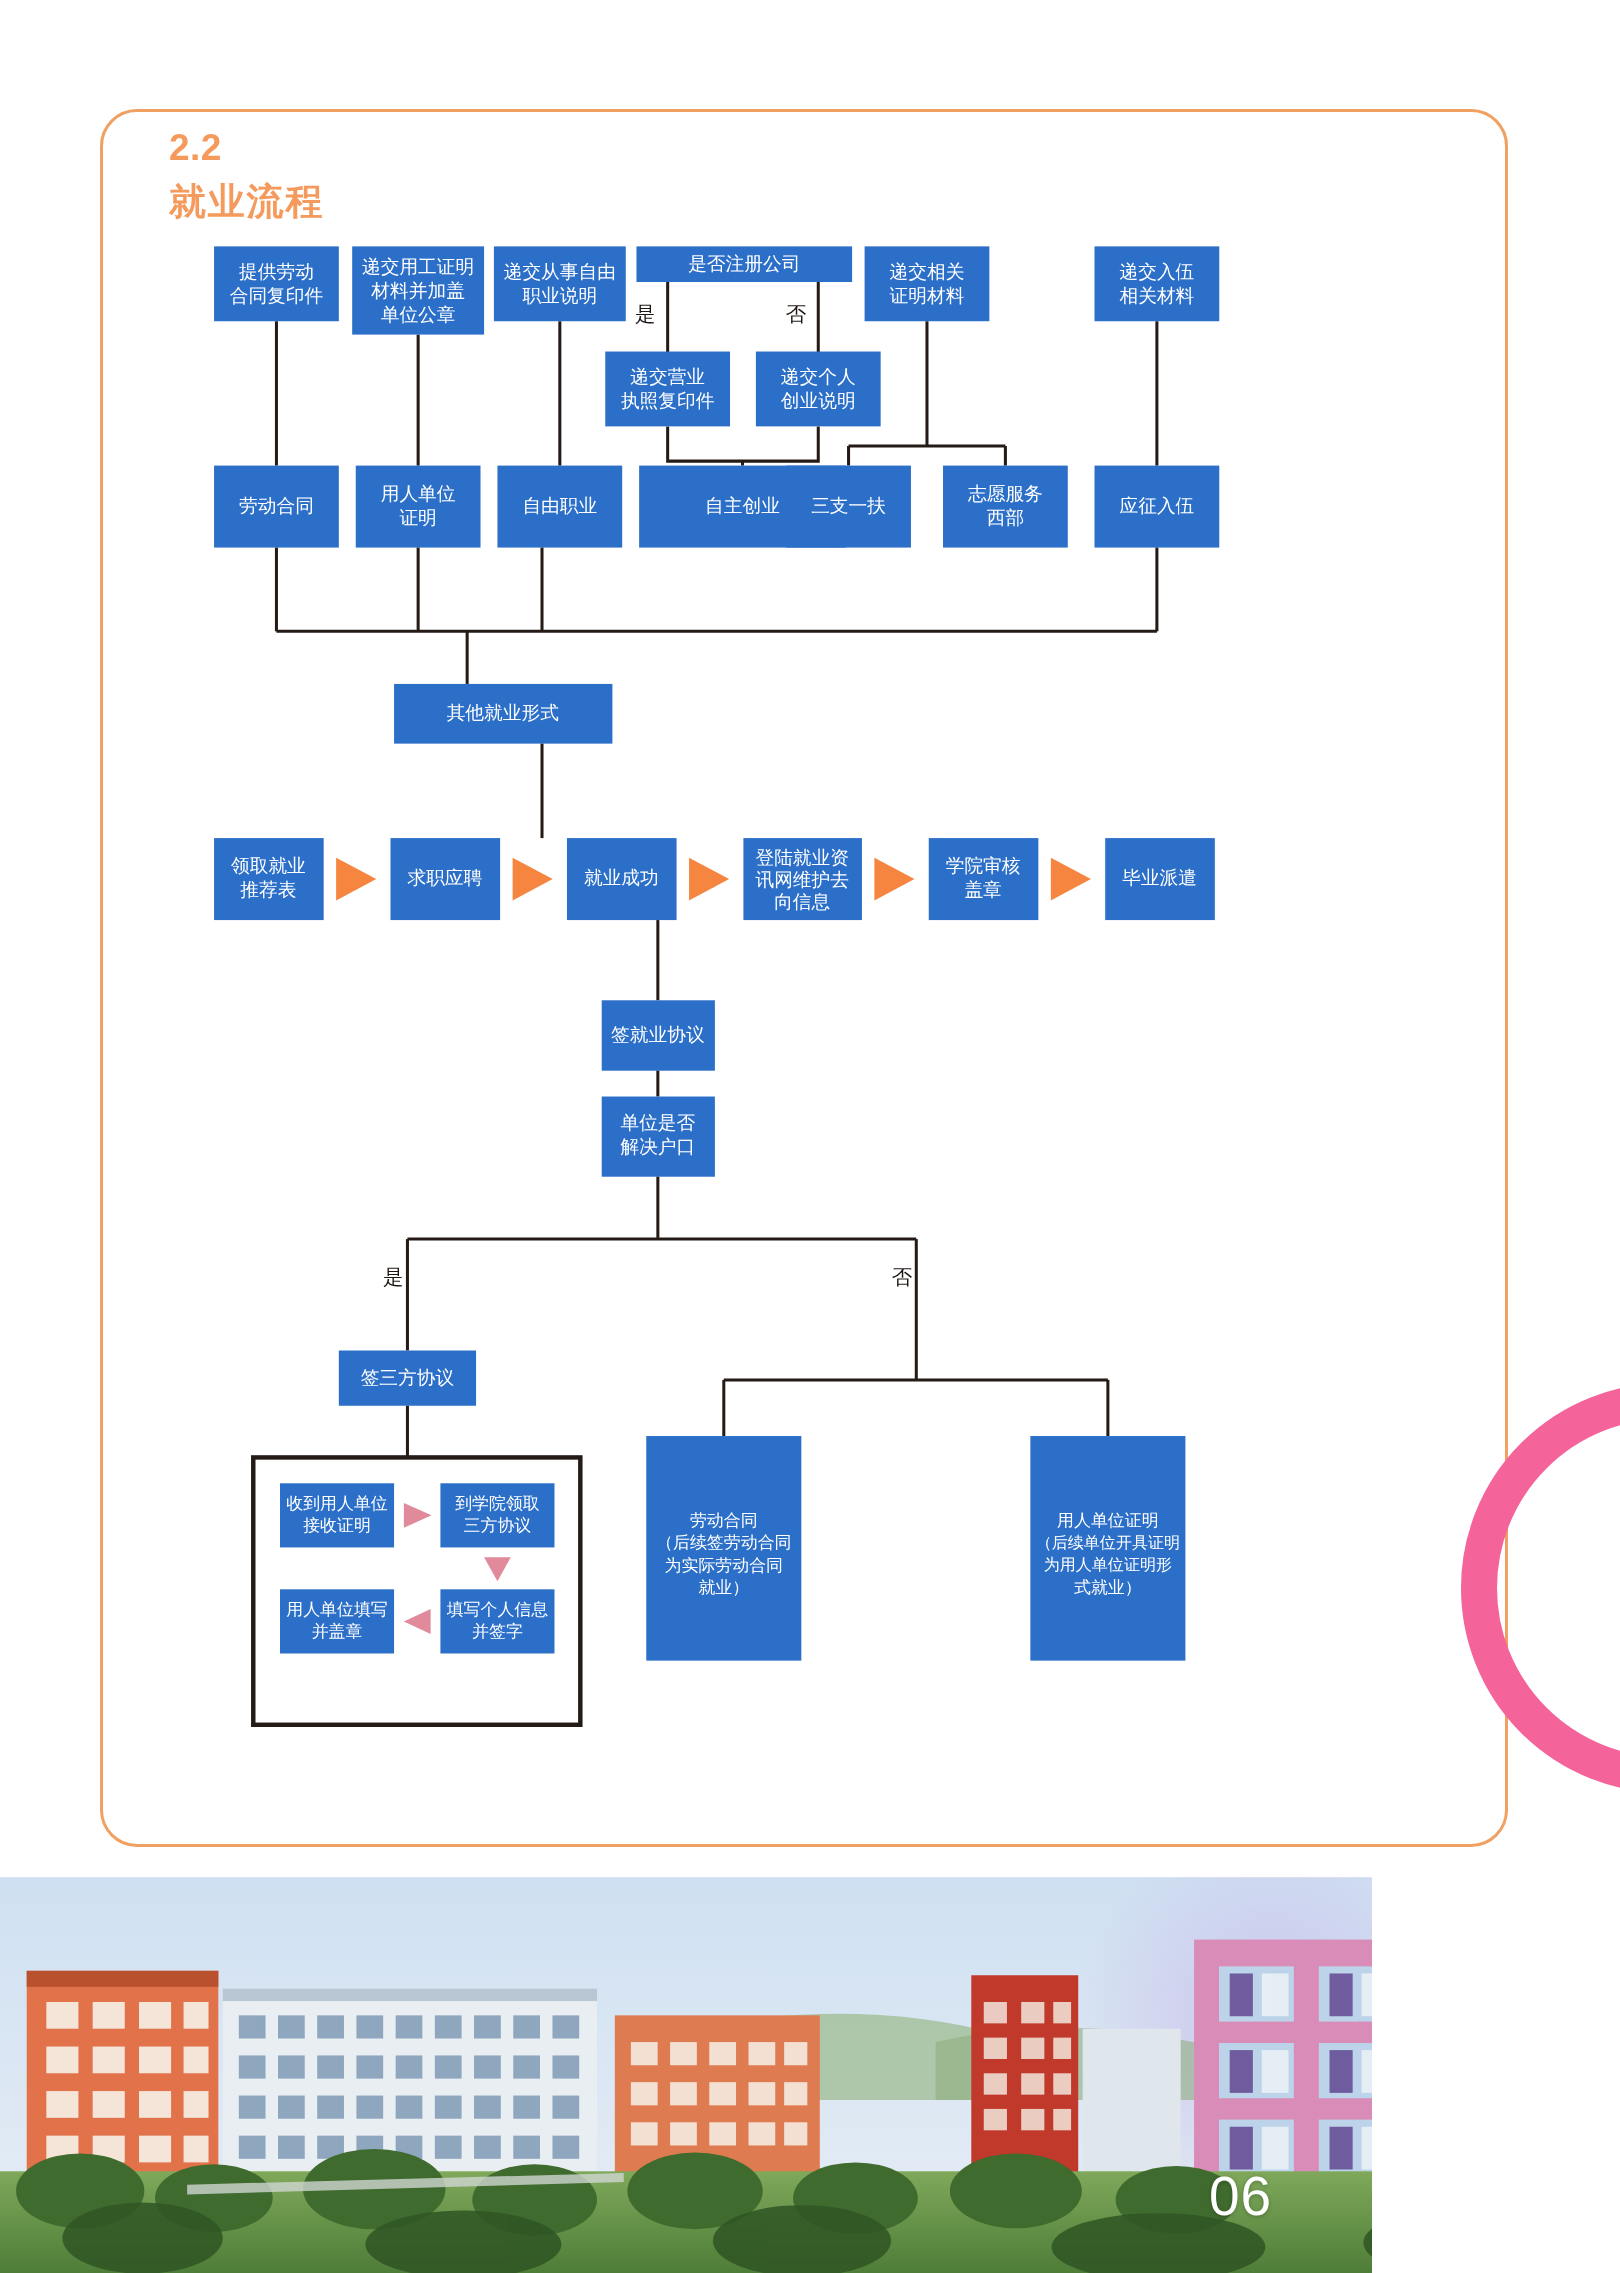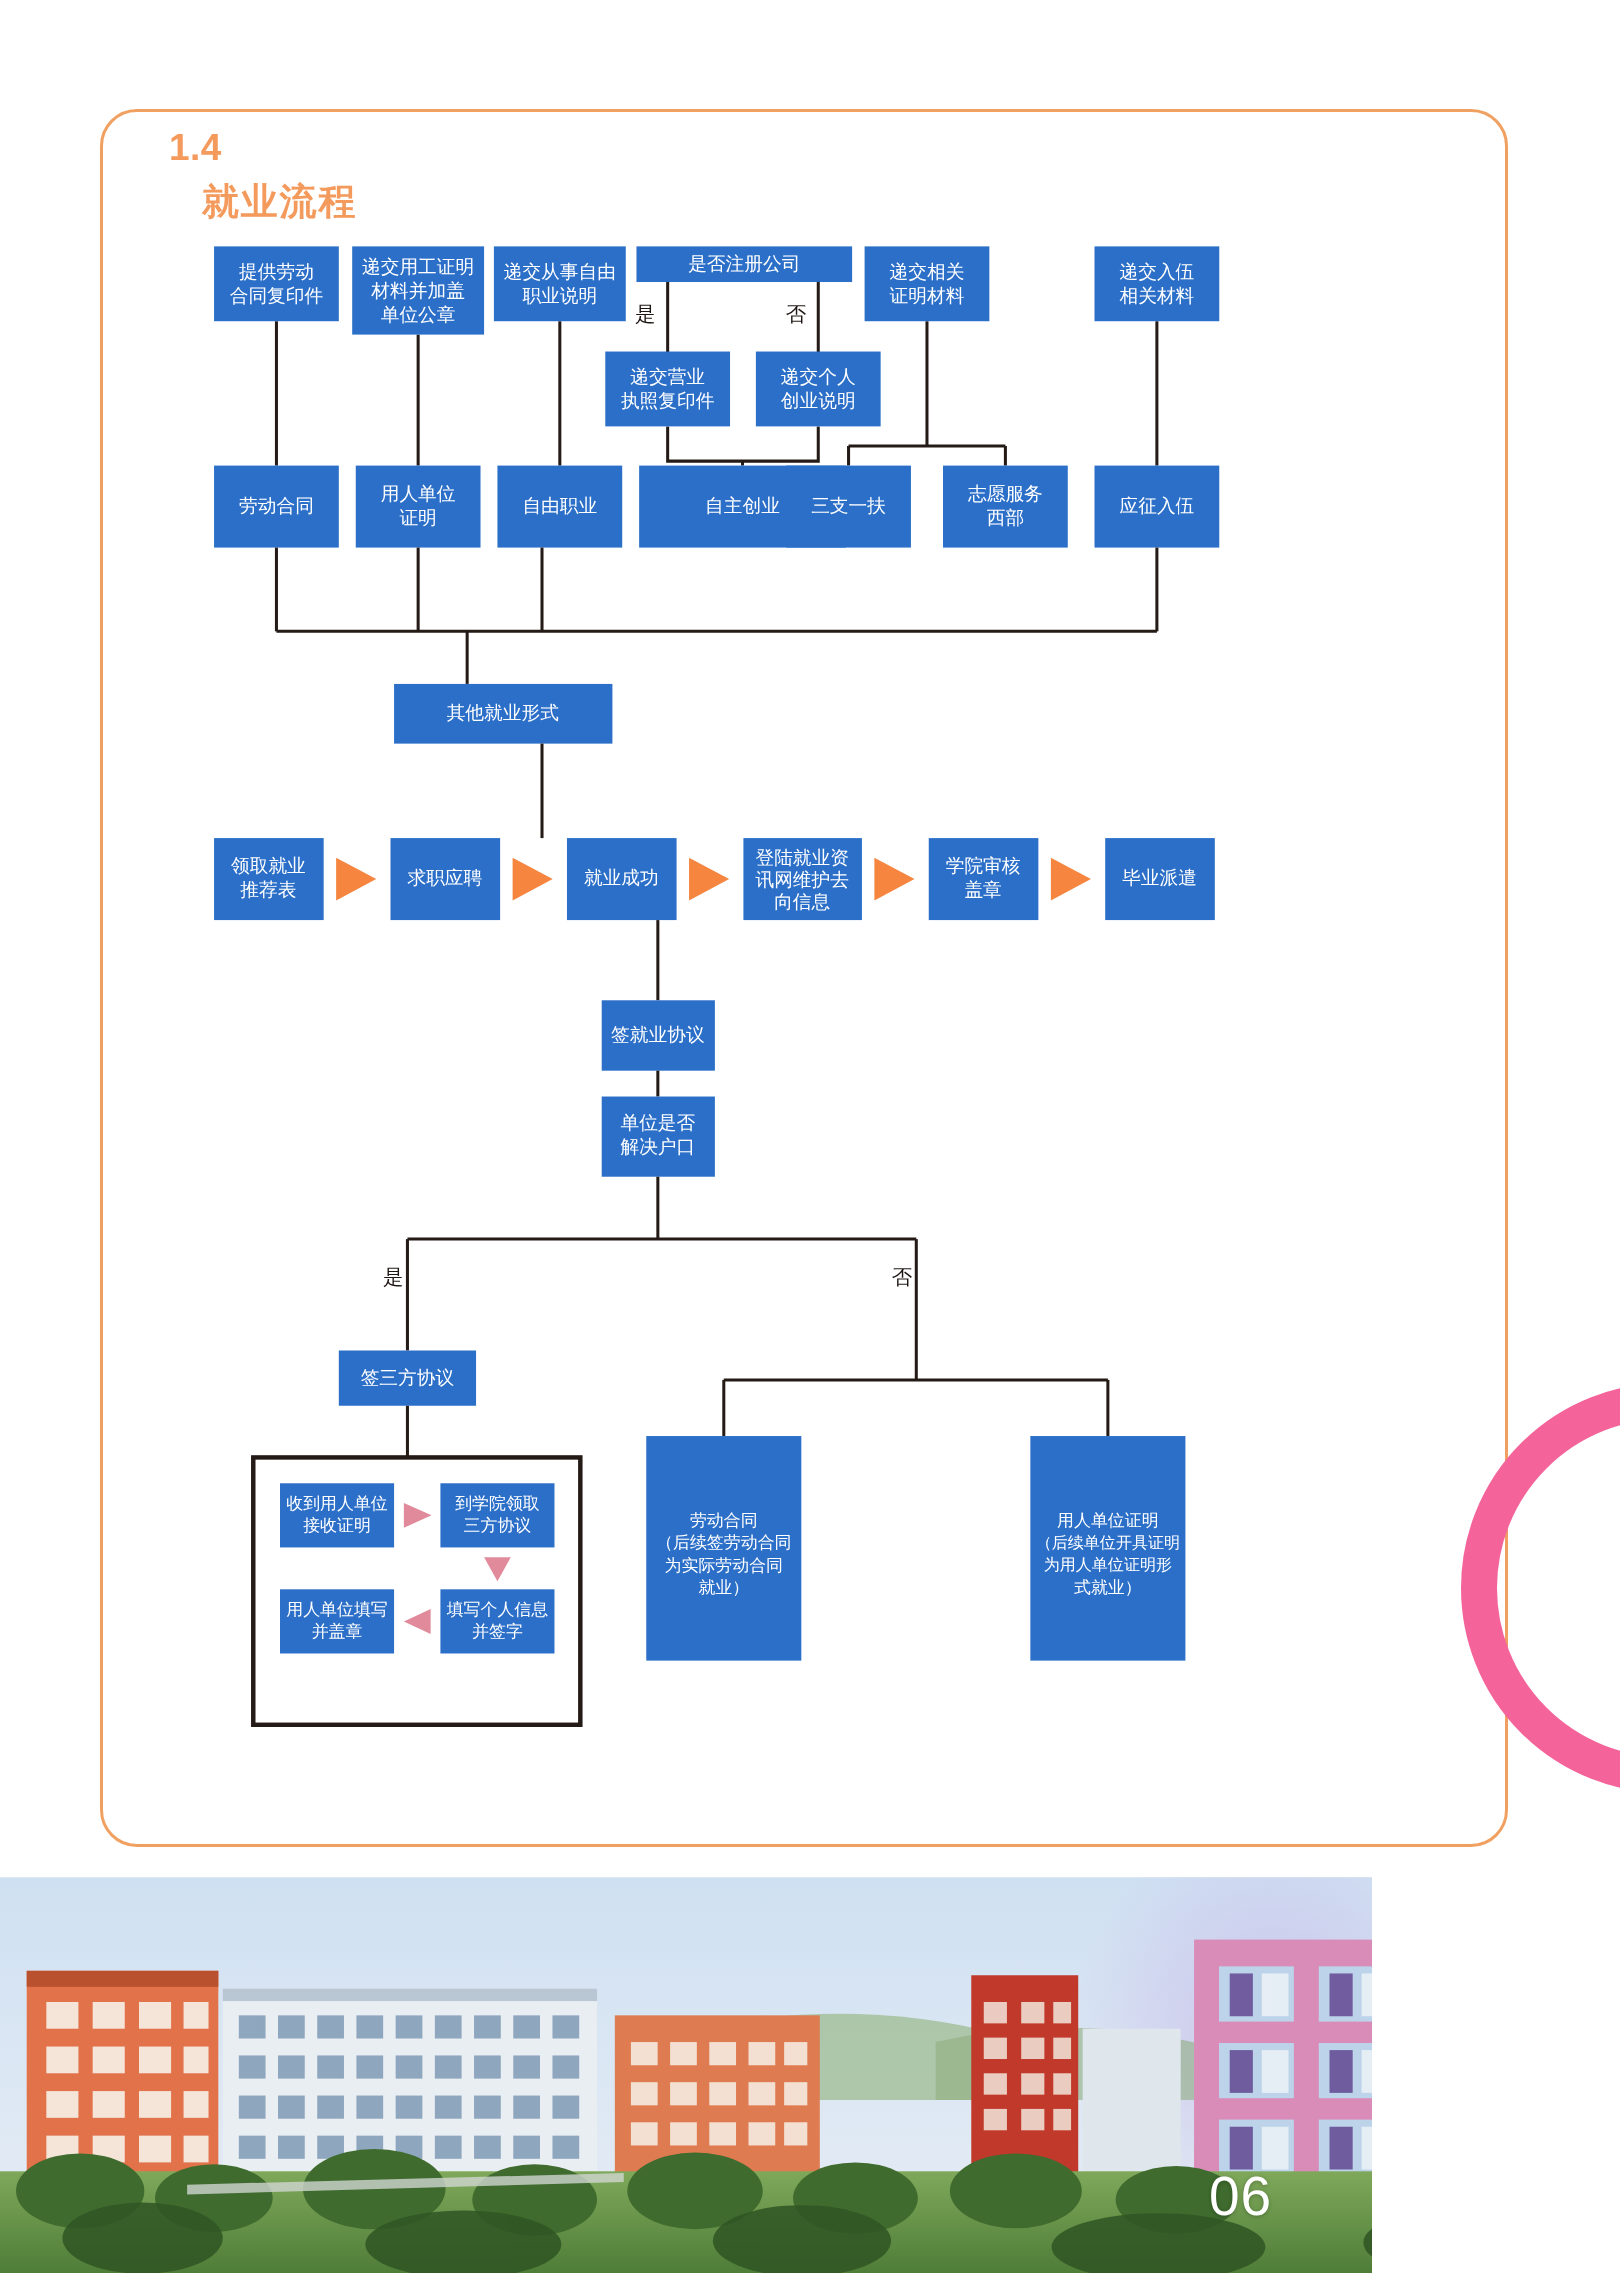--- a/index.html
+++ b/index.html
@@ -26,21 +26,21 @@
   
   .heading{
     position:absolute;
     left:169px;top:125px;
     color:#F49A5C;
     font-weight:bold;
     line-height:1.22;
     letter-spacing:0.4px;
   }
   .heading .num{font-size:37px;display:block;}
-  .heading .cn{font-size:37px;display:block;margin-top:9px;letter-spacing:1.8px;margin-left:33px;}
+  .heading .cn{font-size:37px;display:block;margin-top:9px;letter-spacing:1.8px;}
 
   
   .ring{
     position:absolute;
     left:1461px;top:1383px;
     width:410px;height:410px;
     border:36px solid #F4649B;
     border-radius:50%;
     box-sizing:border-box;
     pointer-events:none;
@@ -81,21 +81,21 @@
   .flow .groupbox{fill:none;stroke:#241a16;stroke-width:5;}
 </style>
 </head>
 <body>
 
 <div class="page">
 
   <div class="frame"></div>
 
   <div class="heading">
-    <span class="num">1.4</span>
+    <span class="num">2.2</span>
     <span class="cn">就业流程</span>
   </div>
 
   <svg class="flow" viewBox="0 0 1580 1950">
 
     <g class="conn">
 
       <path d="M198,238 L198,400"></path>
 
       <path d="M357,253 L357,400"></path>

